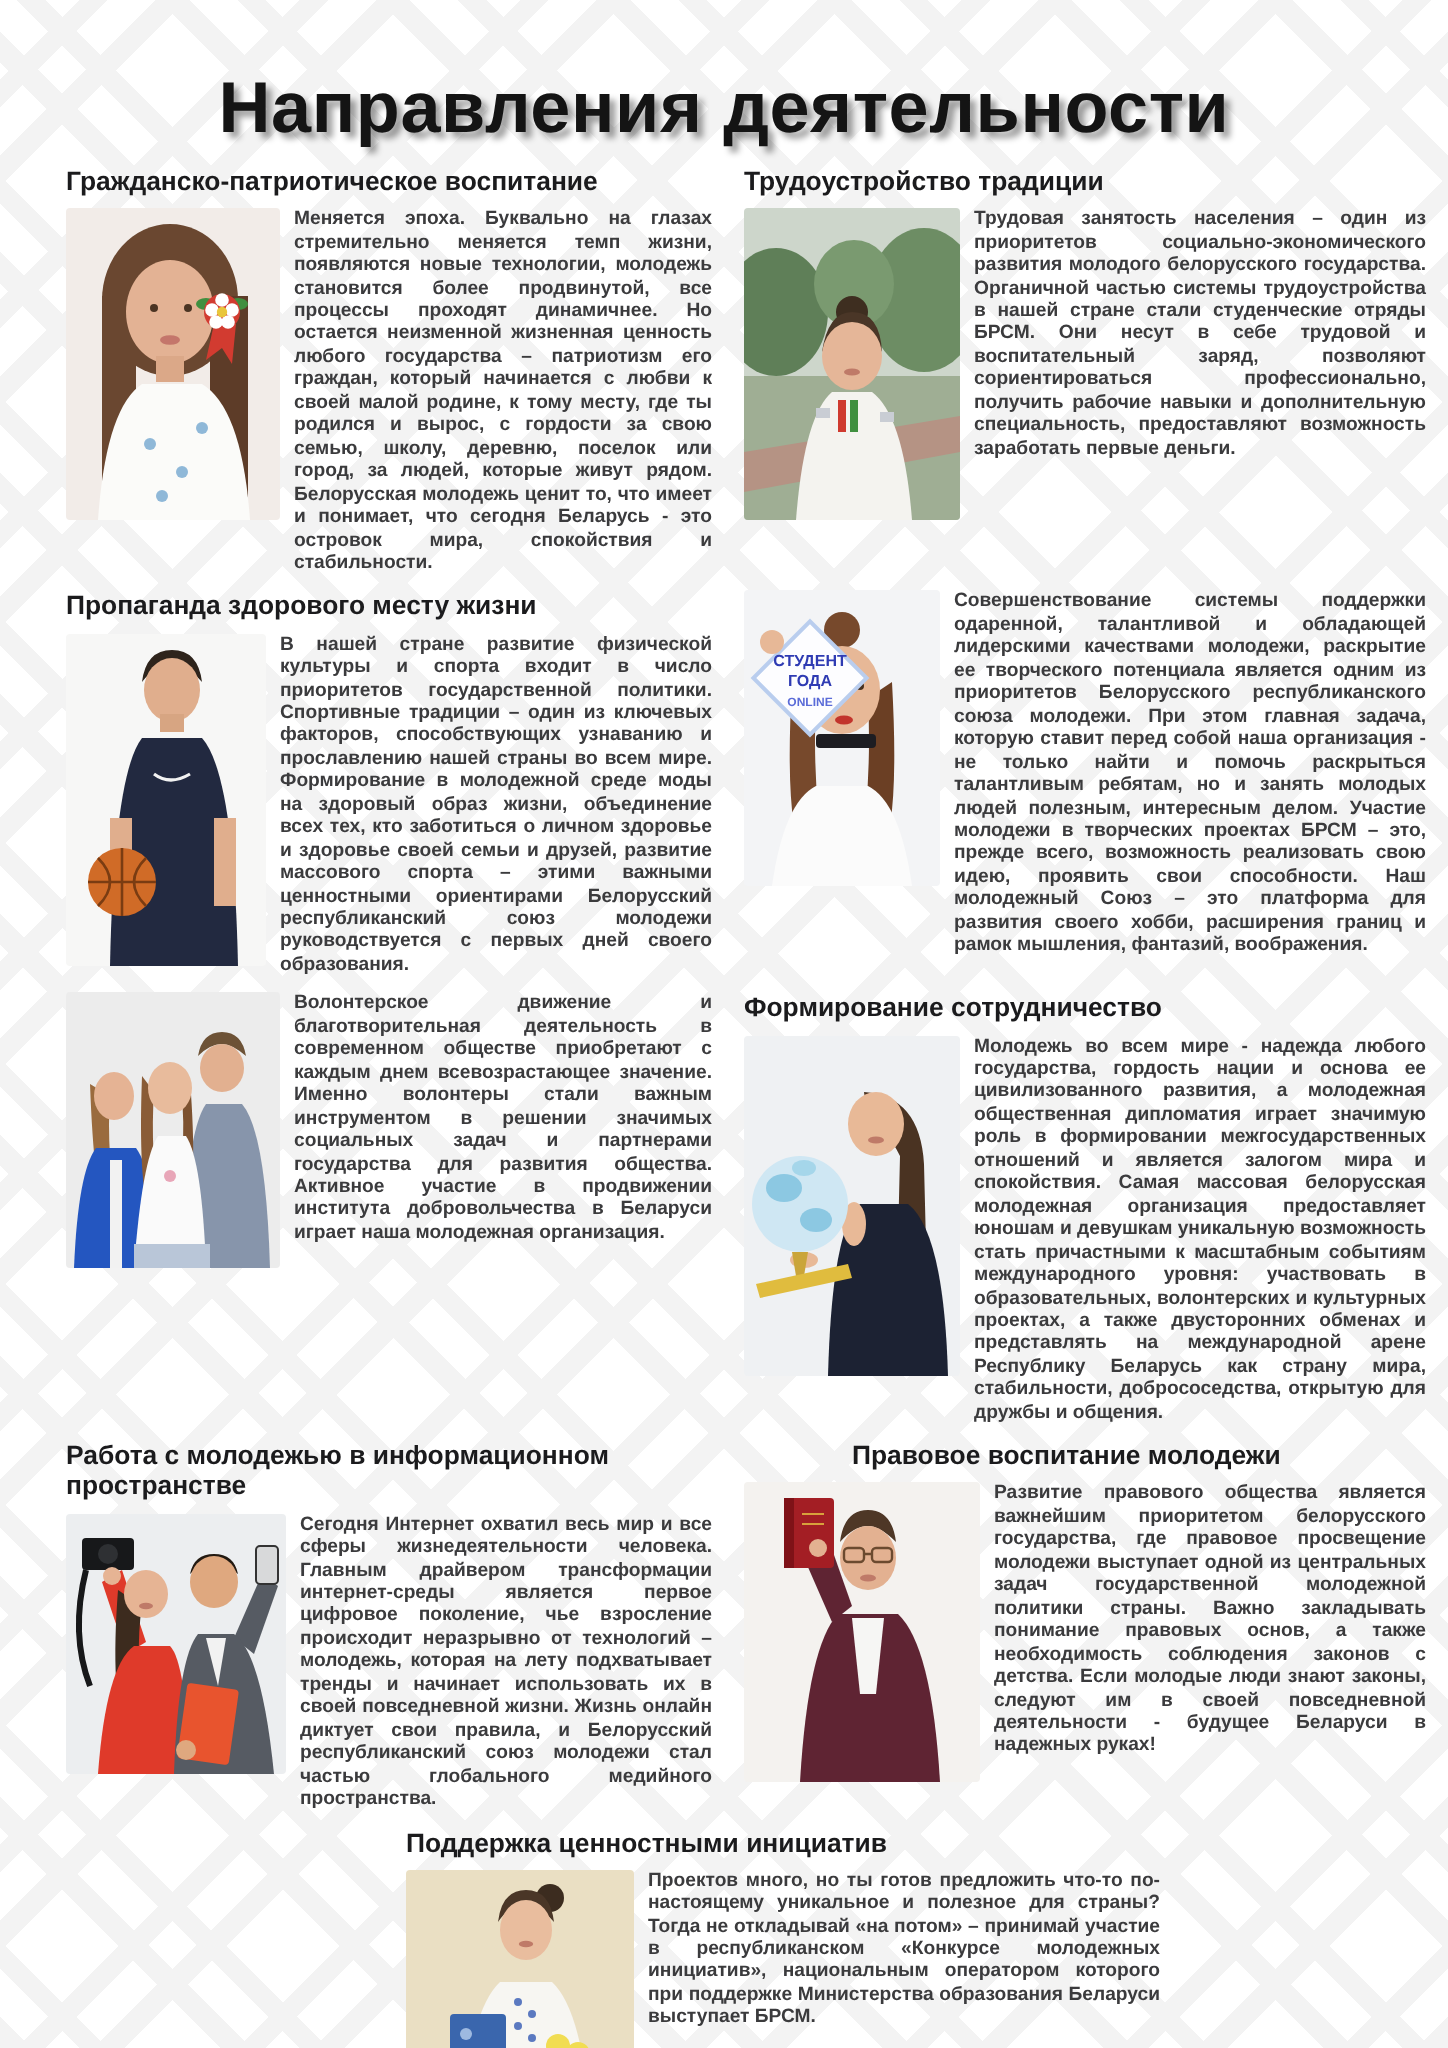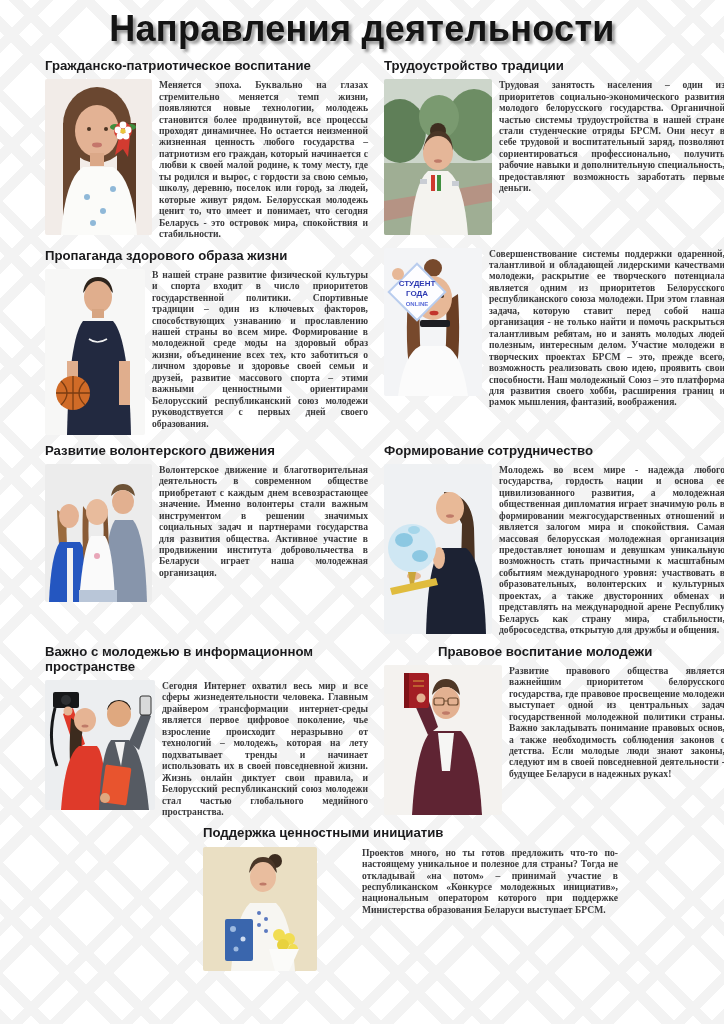--- a/index.html
+++ b/index.html
@@ -10,41 +10,40 @@
   }
   .bg-pattern{
     position:absolute;inset:0;
     background:
       repeating-linear-gradient(45deg,#e9e9e9 0 11px,transparent 11px 28px,#e9e9e9 28px 38px,transparent 38px 78px),
       repeating-linear-gradient(-45deg,#e9e9e9 0 11px,transparent 11px 28px,#e9e9e9 28px 38px,transparent 38px 78px);
     opacity:.5;
   }
   .content{position:relative;}
   .page-title{
-    margin:8px 0 8px;text-align:center;
+    margin:33px 0 8px;text-align:center;
     font-size:36px;font-weight:800;color:#141414;letter-spacing:.3px;
     text-shadow:3px 3px 3px rgba(0,0,0,.38);
   }
   .rows{padding:0 11px 0 33px;}
   .row{display:flex;gap:16px;margin-bottom:8px;}
-  .cell-l{flex:0 0 323px;width:323px;margin-left:12px;}
+  .cell-l{flex:0 0 323px;width:323px;}
   .cell-r{flex:0 0 341px;width:341px;}
   .sec h2{
     margin:0 0 6px;font-size:13.2px;font-weight:700;color:#1b1b1d;line-height:1.15;
   }
   .sec h2.indent{margin-left:22px;padding-left:32px;}
   .body-row{display:flex;gap:7px;align-items:flex-start;}
   .photo{flex:0 0 auto;display:block;border-radius:2px;}
   .txt{
     flex:1;font-size:9.6px;line-height:11.45px;font-weight:700;color:#3b3b3d;
     text-align:justify;
-    font-family:Liberation Serif, serif;
   }
   .bottom-sec{margin:2px 11px 0 203px;}
-  .bottom-sec .txt{flex:0 0 256px;width:256px;margin-left:38px;}
+  .bottom-sec .txt{flex:0 0 256px;width:256px;}
 </style>
 </head>
 <body>
 
 <div class="bg-pattern"></div>
 
 <div class="content">
 
   <h1 class="page-title">Направления деятельности</h1>
 
@@ -103,21 +102,21 @@
             <rect x="36" y="100" width="7" height="5" fill="#c9cdd4"></rect>
               <rect x="68" y="102" width="7" height="5" fill="#c9cdd4"></rect>
           </svg>
           <div class="txt">Трудовая занятость населения – один из приоритетов социально-экономического развития молодого белорусского государства. Органичной частью системы трудоустройства в нашей стране стали студенческие отряды БРСМ. Они несут в себе трудовой и воспитательный заряд, позволяют сориентироваться профессионально, получить рабочие навыки и дополнительную специальность, предоставляют возможность заработать первые деньги.</div>
         </div>
       </div>
     </div>
 
     <div class="row">
       <div class="sec cell-l">
-        <h2>Пропаганда здорового образа жизни</h2>
+        <h2>Пропаганда здорового месту жизни</h2>
         <div class="body-row">
           <svg class="photo" width="100" height="166" viewBox="0 0 100 166">
             <rect width="100" height="166" fill="#f7f7f6"></rect>
             <path d="M38 24 Q40 8 53 8 Q66 8 68 24 Q60 15 53 15 Q45 15 38 24 Z" fill="#2e241c"></path>
             <ellipse cx="53" cy="28" rx="14" ry="16" fill="#e0ae8d"></ellipse>
             <rect x="47" y="40" width="12" height="9" fill="#d7a582"></rect>
             <path d="M22 166 Q24 70 38 52 L68 52 Q84 70 86 166 Z" fill="#222940"></path>
             <path d="M44 70 Q52 76 62 70" stroke="#f2f2f2" stroke-width="1.6" fill="none"></path>
             <rect x="22" y="92" width="11" height="48" fill="#e0ae8d"></rect>
             <rect x="74" y="92" width="11" height="44" fill="#e0ae8d"></rect>
@@ -147,21 +146,20 @@
             <circle cx="14" cy="26" r="6" fill="#e7b897"></circle>
             <rect x="36" y="72" width="30" height="7" rx="2" fill="#1d1d22"></rect>
           </svg>
           <div class="txt">Совершенствование системы поддержки одаренной, талантливой и обладающей лидерскими качествами молодежи, раскрытие ее творческого потенциала является одним из приоритетов Белорусского республиканского союза молодежи. При этом главная задача, которую ставит перед собой наша организация - не только найти и помочь раскрыться талантливым ребятам, но и занять молодых людей полезным, интересным делом. Участие молодежи в творческих проектах БРСМ – это, прежде всего, возможность реализовать свою идею, проявить свои способности. Наш молодежный Союз – это платформа для развития своего хобби, расширения границ и рамок мышления, фантазий, воображения.</div>
         </div>
       </div>
     </div>
 
     <div class="row">
       <div class="sec cell-l">
-        <h2>Развитие волонтерского движения</h2>
         <div class="body-row">
           <svg class="photo" width="107" height="138" viewBox="0 0 107 138">
             <rect width="107" height="138" fill="#ececec"></rect>
             <path d="M66 32 Q68 20 78 20 Q88 20 90 32 Q83 26 78 26 Q72 26 66 32 Z" fill="#6d5236"></path>
             <ellipse cx="78" cy="38" rx="11" ry="12" fill="#e2b090"></ellipse>
             <path d="M58 138 Q60 70 70 56 L88 56 Q100 70 102 138 Z" fill="#8795ab"></path>
             <path d="M12 46 Q14 100 20 116 L26 116 Q20 80 22 52 Z" fill="#9a6b3e"></path>
             <ellipse cx="24" cy="52" rx="10" ry="12" fill="#e5b394"></ellipse>
             <path d="M4 138 Q6 90 15 78 L35 78 Q44 90 46 138 Z" fill="#2456c0"></path>
             <rect x="22" y="84" width="6" height="54" fill="#f2f2f2"></rect>
@@ -193,21 +191,21 @@
             <path d="M24 108 L32 108 L30 120 L26 120 Z" fill="#caa53a"></path>
             <path d="M6 124 L52 114 L54 121 L8 131 Z" fill="#e0bc3e"></path>
           </svg>
           <div class="txt">Молодежь во всем мире - надежда любого государства, гордость нации и основа ее цивилизованного развития, а молодежная общественная дипломатия играет значимую роль в формировании межгосударственных отношений и является залогом мира и спокойствия. Самая массовая белорусская молодежная организация предоставляет юношам и девушкам уникальную возможность стать причастными к масштабным событиям международного уровня: участвовать в образовательных, волонтерских и культурных проектах, а также двусторонних обменах и представлять на международной арене Республику Беларусь как страну мира, стабильности, добрососедства, открытую для дружбы и общения.</div>
         </div>
       </div>
     </div>
 
     <div class="row">
       <div class="sec cell-l">
-        <h2>Важно с молодежью в информационном пространстве</h2>
+        <h2>Работа с молодежью в информационном пространстве</h2>
         <div class="body-row">
           <svg class="photo" width="110" height="130" viewBox="0 0 110 130">
             <rect width="110" height="130" fill="#eceef0"></rect>
             <rect x="8" y="12" width="26" height="16" rx="2" fill="#17181a"></rect>
             <circle cx="21" cy="20" r="5" fill="#2e3033"></circle>
             <path d="M10 28 Q2 60 12 86" stroke="#17181a" stroke-width="3" fill="none"></path>
             <path d="M30 70 L18 34 L28 28 L40 64 Z" fill="#df3a2a"></path>
             <circle cx="23" cy="31" r="4.5" fill="#e6b494"></circle>
             <path d="M26 38 Q22 90 30 112 L40 112 Q34 70 38 46 Z" fill="#3c2b1e"></path>
             <ellipse cx="40" cy="40" rx="11" ry="12" fill="#e6b494"></ellipse>

